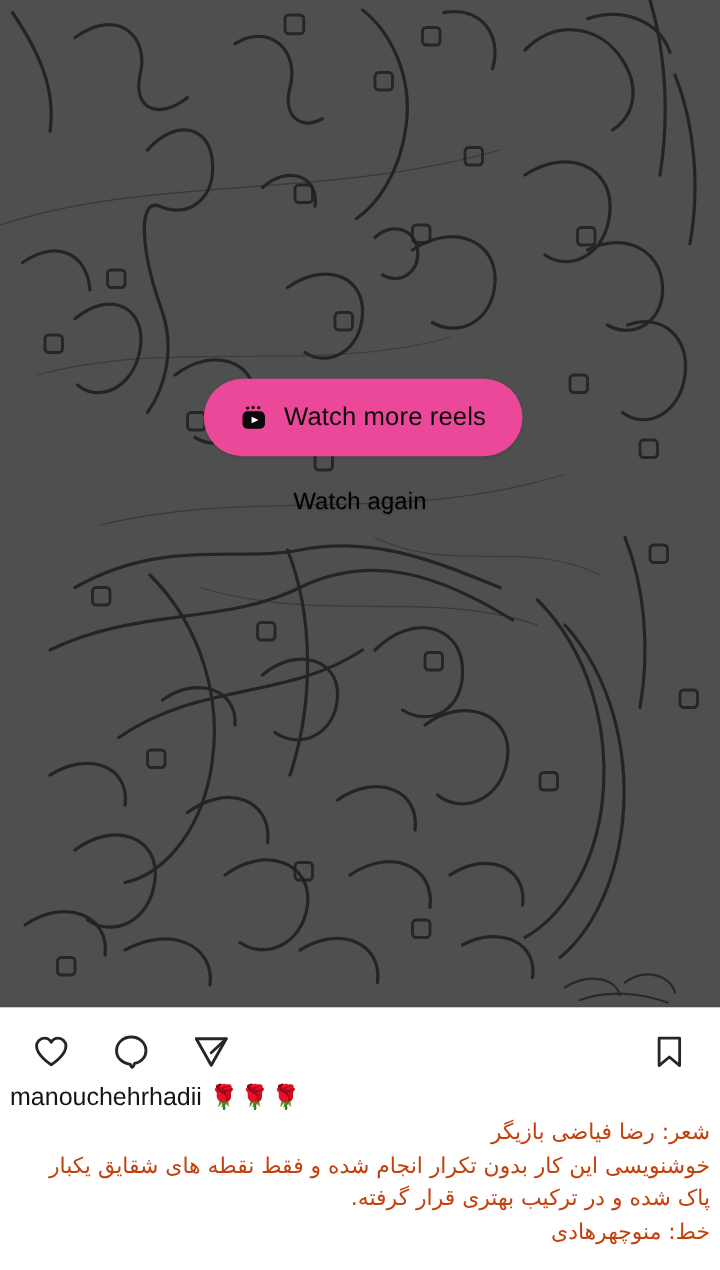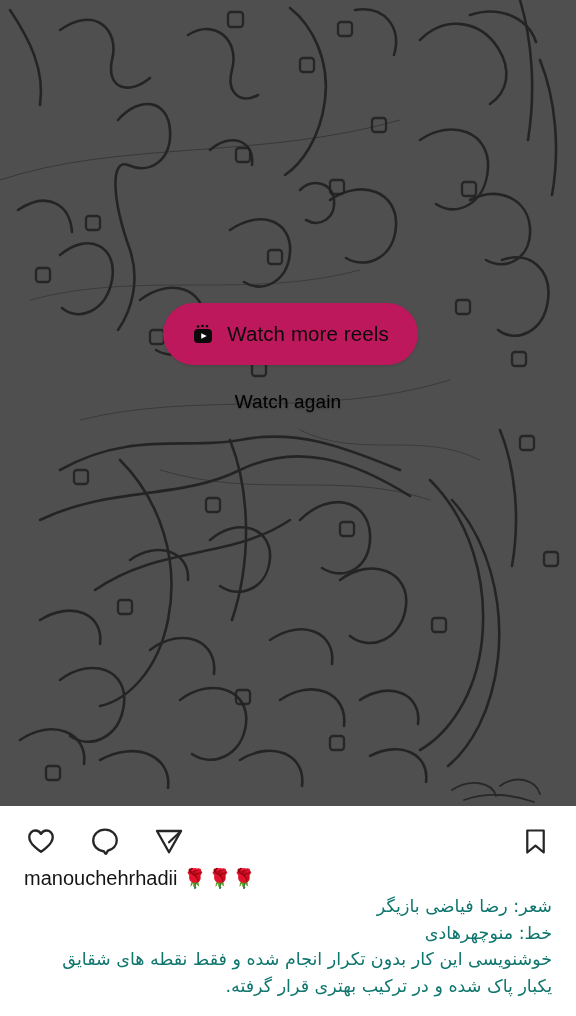--- a/index.html
+++ b/index.html
@@ -65,21 +65,21 @@
     align-items: center;
     justify-content: flex-start;
   }
 
   .watch-more-btn {
     position: absolute;
     left: 163px;
     top: 303px;
     width: 255px;
     height: 62px;
-    background: #be185d;
+    background: #ec4899;
     border: none;
     border-radius: 31px;
     display: flex;
     align-items: center;
     justify-content: center;
     gap: 13px;
     cursor: pointer;
     padding: 0;
     box-shadow: 0 1px 3px rgba(0,0,0,0.12);
   }
@@ -160,21 +160,21 @@
     justify-content: center;
     cursor: pointer;
   }
 
   
   .caption-block {
     position: absolute;
     left: 0;
     top: 866px;
     width: 576px;
-    padding: 0 24px;
+    padding: 0 8px;
     box-sizing: border-box;
   }
 
   .caption-username-line {
     display: flex;
     align-items: center;
     gap: 6px;
     font-size: 20px;
     color: #151515;
     line-height: 1.25;
@@ -194,21 +194,21 @@
   }
 
   .caption-body {
     margin-top: 2px;
     direction: rtl;
     text-align: right;
     unicode-bidi: plaintext;
     font-family: "DejaVu Sans", "Liberation Sans", sans-serif;
     font-size: 17.5px;
     line-height: 1.52;
-    color: #0f766e;
+    color: #c2410c;
   }
 
   .caption-line {
     display: block;
     white-space: nowrap;
   }
 
   .caption-line.wrapline {
     white-space: normal;
   }
@@ -363,18 +363,18 @@
 
   <div class="caption-block">
 
     <div class="caption-username-line">
       <span class="caption-username">manouchehrhadii</span>
       <span class="caption-emoji">🌹🌹🌹</span>
     </div>
 
     <div class="caption-body">
       <span class="caption-line">شعر: رضا فیاضی بازیگر</span>
+      <span class="caption-line wrapline">خوشنویسی این کار بدون تکرار انجام شده و فقط نقطه های شقایق یکبار پاک شده و در ترکیب بهتری قرار گرفته.</span>
       <span class="caption-line">خط: منوچهرهادی</span>
-      <span class="caption-line wrapline">خوشنویسی این کار بدون تکرار انجام شده و فقط نقطه های شقایق یکبار پاک شده و در ترکیب بهتری قرار گرفته.</span>
     </div>
   </div>
 
 </div>
 
 </body></html>

